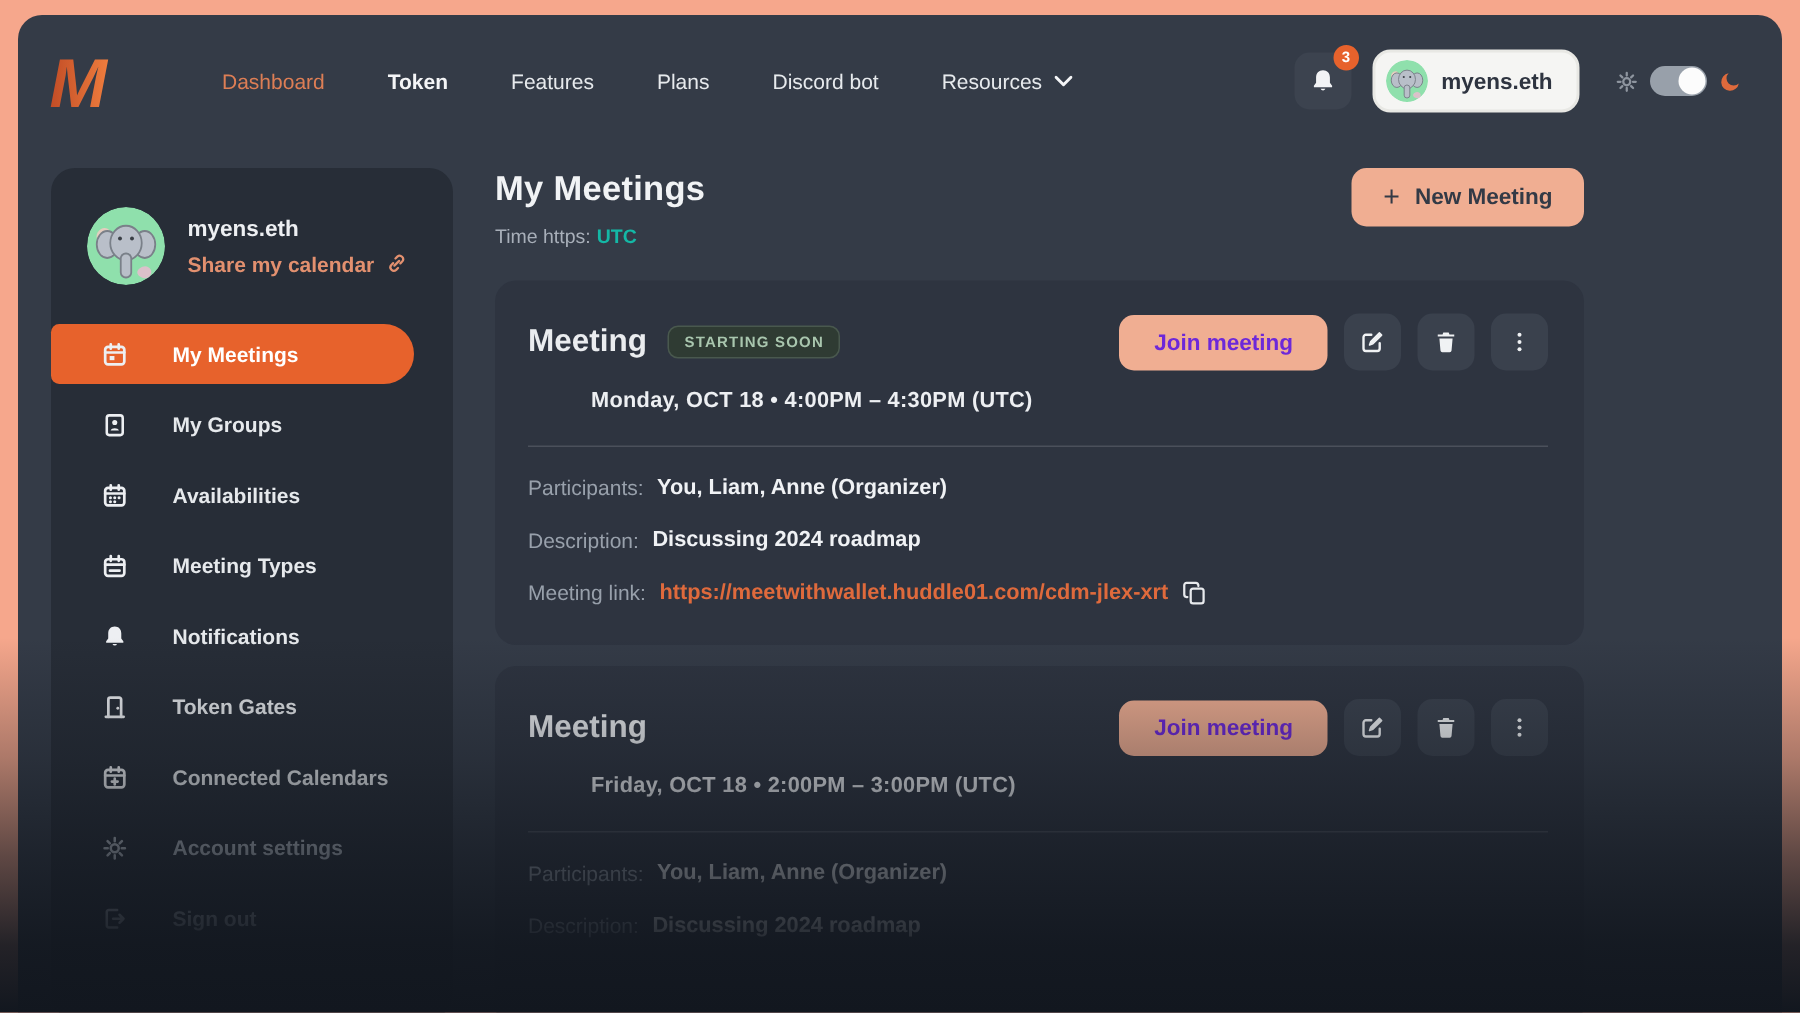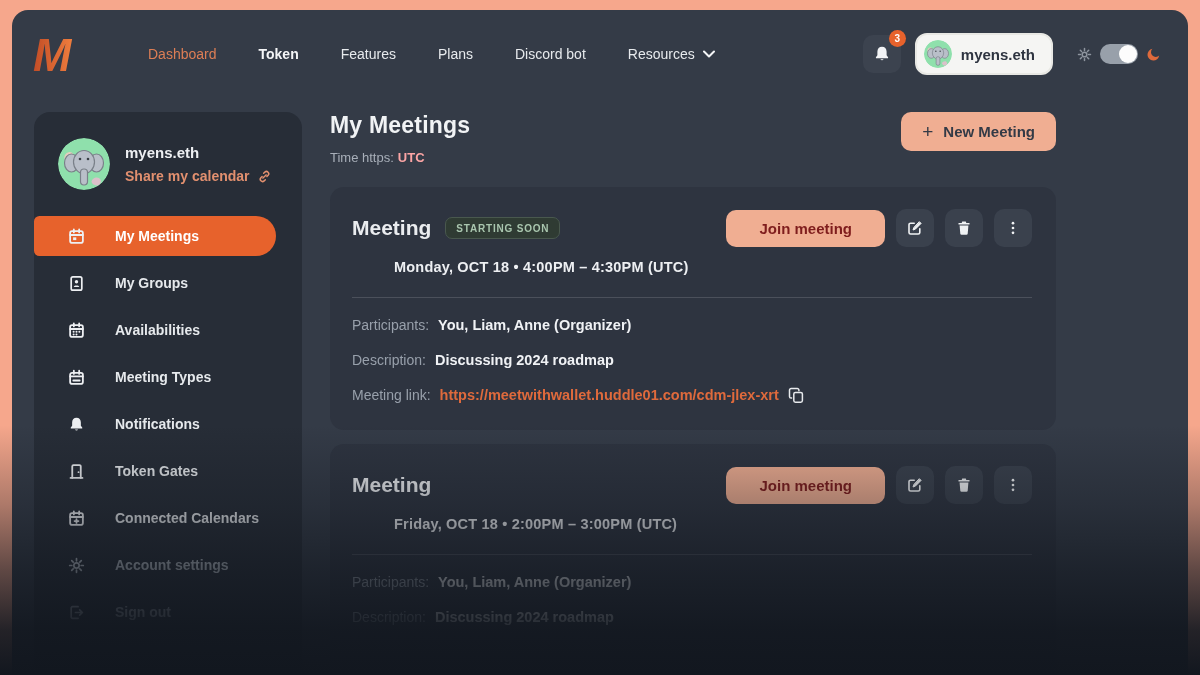--- a/index.html
+++ b/index.html
@@ -45,58 +45,58 @@
   .moon { width:16px; height:16px; }
 
   
   .body-row { display:flex; align-items:flex-start; padding:22px 0 0 22px; }
 
   
   .sidebar { width:268px; background:#272D37; border-radius:16px; padding:26px 0 40px 0; min-height:560px; flex-shrink:0; }
   .profile { display:flex; align-items:center; gap:15px; padding:0 20px 26px 24px; }
   .avatar-lg { width:52px; height:52px; border-radius:50%; overflow:hidden; flex-shrink:0; }
   .profile-name { font-size:15px; font-weight:600; color:#EDEFF2; margin-bottom:7px; }
-  .share-link { font-size:14px; font-weight:700; color:#E2906F; display:flex; align-items:center; gap:7px; cursor:pointer; }
+  .share-link { font-size:14px; font-weight:700; color:#E2906F; display:flex; align-items:flex-start; gap:7px; cursor:pointer; }
   .share-link svg { width:15px; height:15px; }
   .side-item {
     display:flex; align-items:center; height:40px; margin-bottom:7px;
     padding-left:34px; gap:30px; cursor:pointer;
     color:#E6E9EC; font-size:14px; font-weight:600;
   }
   .side-item svg { width:17px; height:17px; flex-shrink:0; color:#EDEFF2; }
   .side-item.active {
     background:#E7622C; width:calc(100% - 26px);
     border-radius:6px 22px 22px 6px; color:#FFFFFF;
   }
 
   
   .main { width:726px; margin-left:28px; }
   .main-header { display:flex; justify-content:space-between; align-items:flex-start; margin-bottom:22px; }
   .page-title { font-size:23px; font-weight:700; color:#F1F3F5; margin-bottom:11px; letter-spacing:.2px; }
   .tz-line { font-size:13px; color:#A8AFB9; }
-  .tz-line b { color:#fca5a5; font-weight:700; margin-left:4px; }
+  .tz-line b { color:#14b8a6; font-weight:700; margin-left:4px; }
   .new-meeting-btn {
     display:flex; align-items:center; gap:10px; background:#F0AE92; color:#333A46;
     font-size:15px; font-weight:700; padding:10px 21px; border-radius:10px; border:none; cursor:pointer;
     font-family:"Liberation Sans", sans-serif;
   }
   .new-meeting-btn .plus { font-size:19px; font-weight:500; line-height:1; }
 
   .card { background:#2E3440; border-radius:14px; padding:22px 24px 26px 22px; margin-bottom:14px; }
   .card-head { display:flex; align-items:center; }
   .card-title { font-size:21px; font-weight:600; color:#EAECEF;text-align:center; }
   .status-badge {
     margin-left:14px; font-size:10px; font-weight:700; letter-spacing:.8px;
     color:#A9C6AE; background:#2F3B33; border:1px solid #49584E;
     padding:5px 10px 4px; border-radius:7px;
   }
   .card-actions { margin-left:auto; display:flex; align-items:center; gap:11px; }
   .join-btn {
-    background:#F0AE92; color:#7f1d1d; font-size:15px; font-weight:700;
-    padding:10px 33px; border-radius:10px; border:none; cursor:pointer;
+    background:#F0AE92; color:#6d28d9; font-size:15px; font-weight:700;
+    padding:10px 23px; border-radius:10px; border:none; cursor:pointer;
     font-family:"Liberation Sans", sans-serif;
   }
   .icon-btn {
     width:38px; height:38px; background:#3A414D; border-radius:10px; border:none; cursor:pointer;
     display:flex; align-items:center; justify-content:center; color:#F0F2F4;
   }
   .icon-btn svg { width:16px; height:16px; }
   .card-date { margin-top:12px; font-size:14.5px; font-weight:700; color:#EDEFF2; letter-spacing:.2px;margin-left:42px; }
   .divider { border:none; border-top:1px solid rgba(255,255,255,0.14); margin-top:22px; }
   .detail-row { margin-top:19px; font-size:14px; color:#98A0AB; display:flex; align-items:flex-start; }

